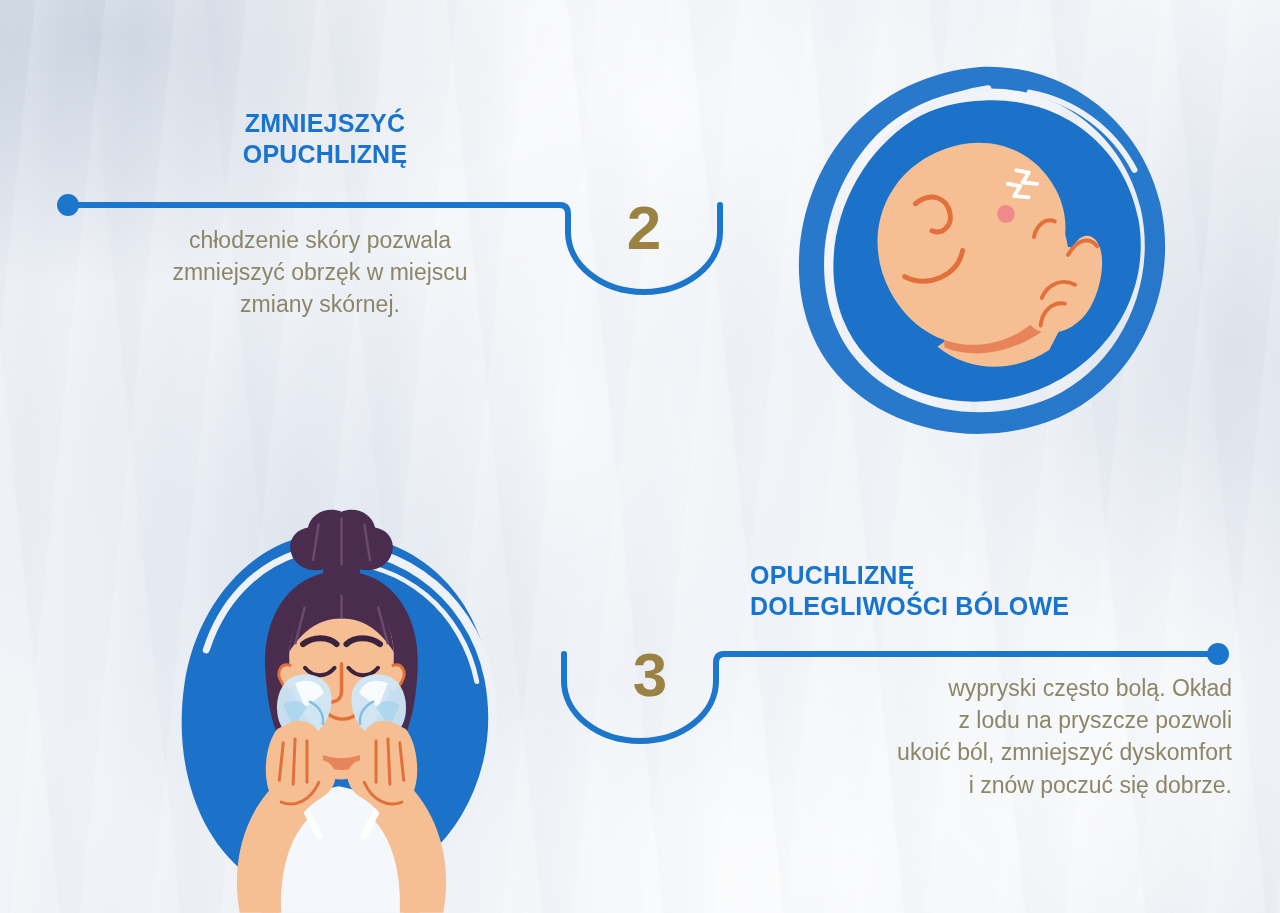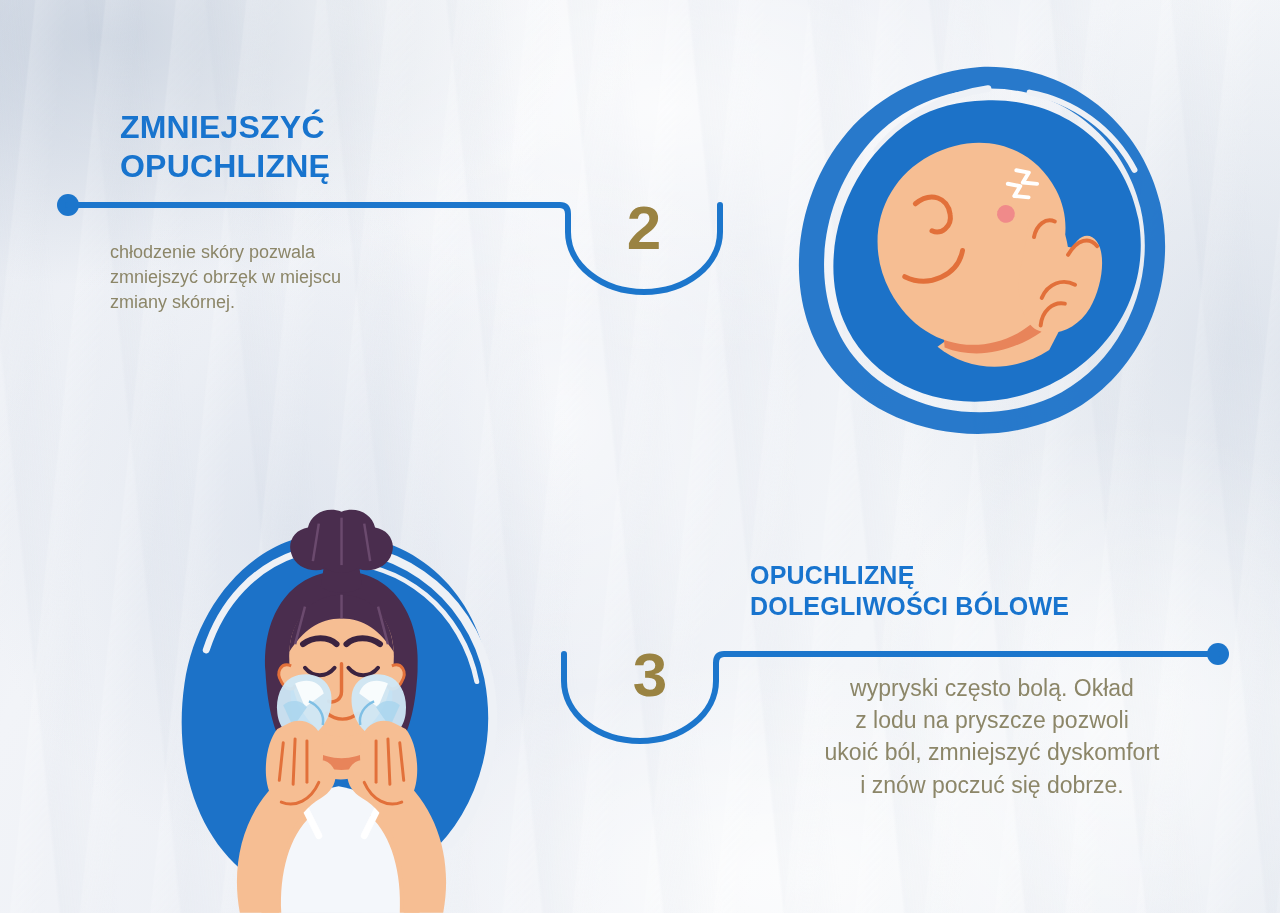--- a/index.html
+++ b/index.html
@@ -59,34 +59,34 @@
   }
   .body-text{
     line-height:1.40;
     margin:0;
     white-space:pre-line;
   }
 
   
   #b2-heading{
     left:120px;top:108px;width:410px;
-    text-align:left;font-size:32px;
+    text-align:center;font-size:25px;
   }
   #b2-body{
     left:110px;top:224px;width:420px;
-    text-align:left;font-size:18px;margin-top:16px;
+    text-align:center;font-size:23px;
   }
   
   #b3-heading{
     left:750px;top:560px;width:460px;
     text-align:left;font-size:25px;
   }
   #b3-body{
     left:752px;top:672px;width:480px;
-    text-align:center;font-size:23px;
+    text-align:right;font-size:23px;
   }
 
   .connector{position:absolute;left:0;top:0;width:1280px;height:913px;pointer-events:none;}
 
   .step-number{
     position:absolute;
     font-size:62px;
     font-weight:bold;
     line-height:1;
     text-align:center;

